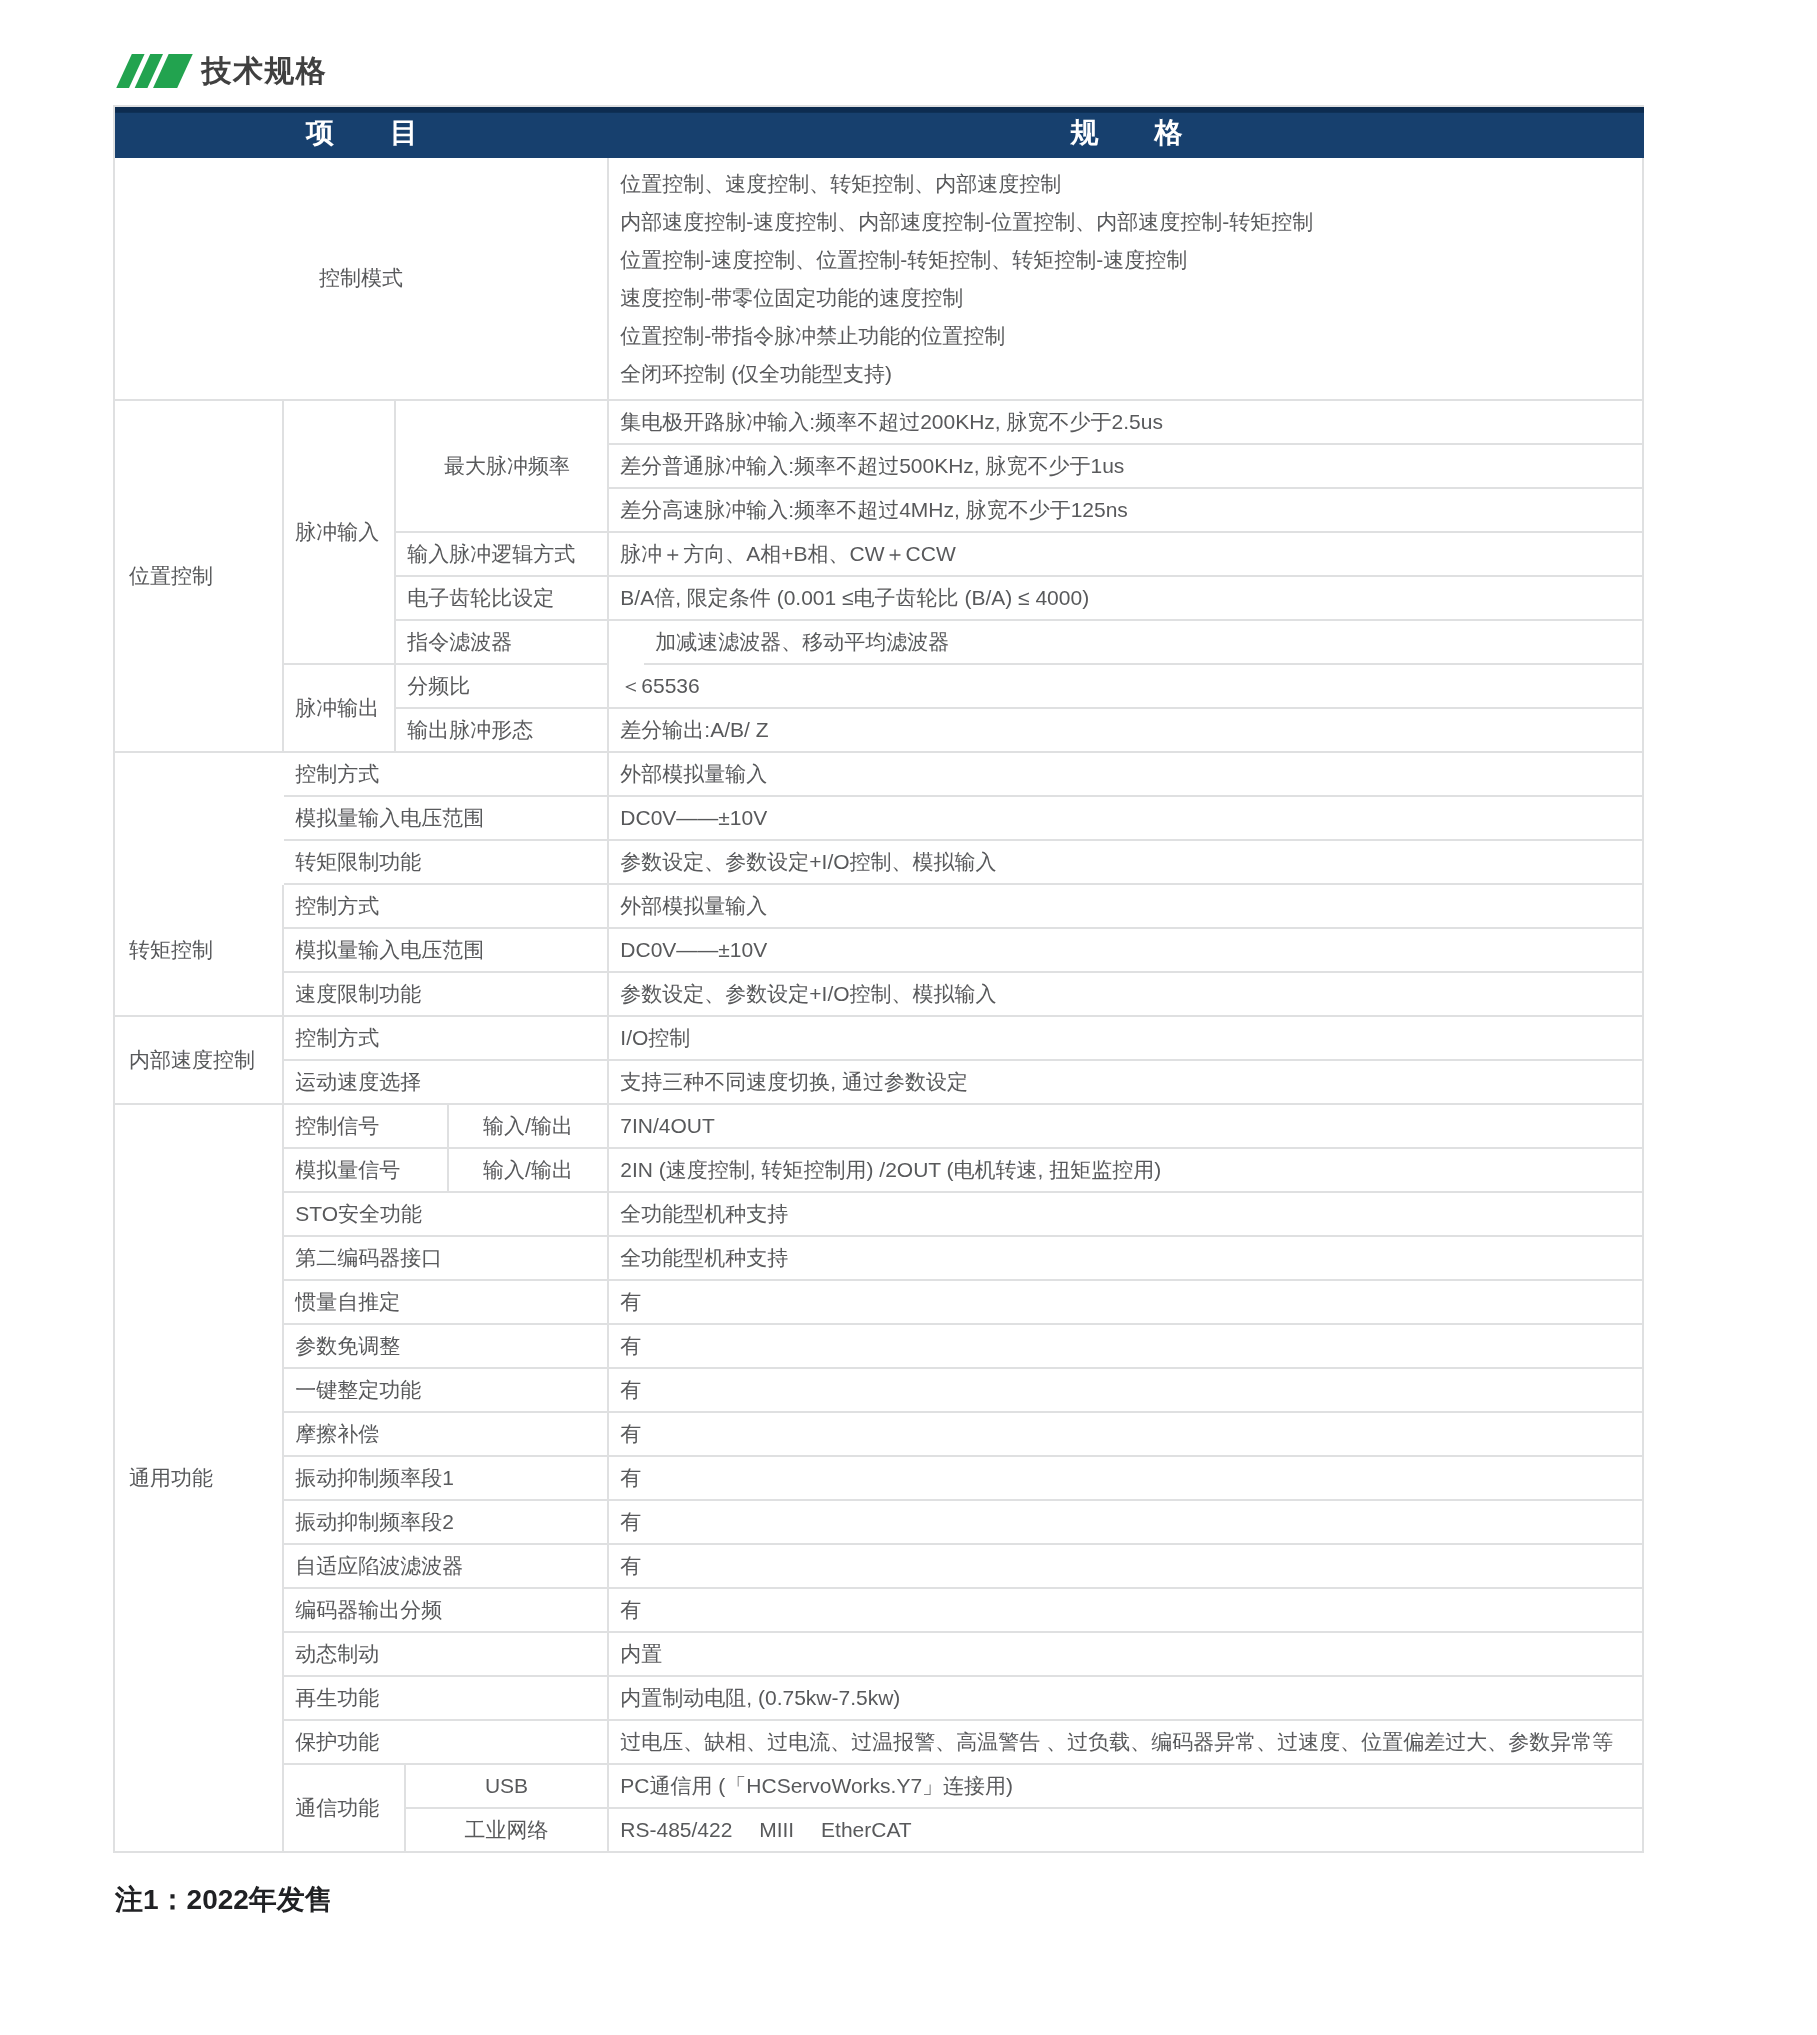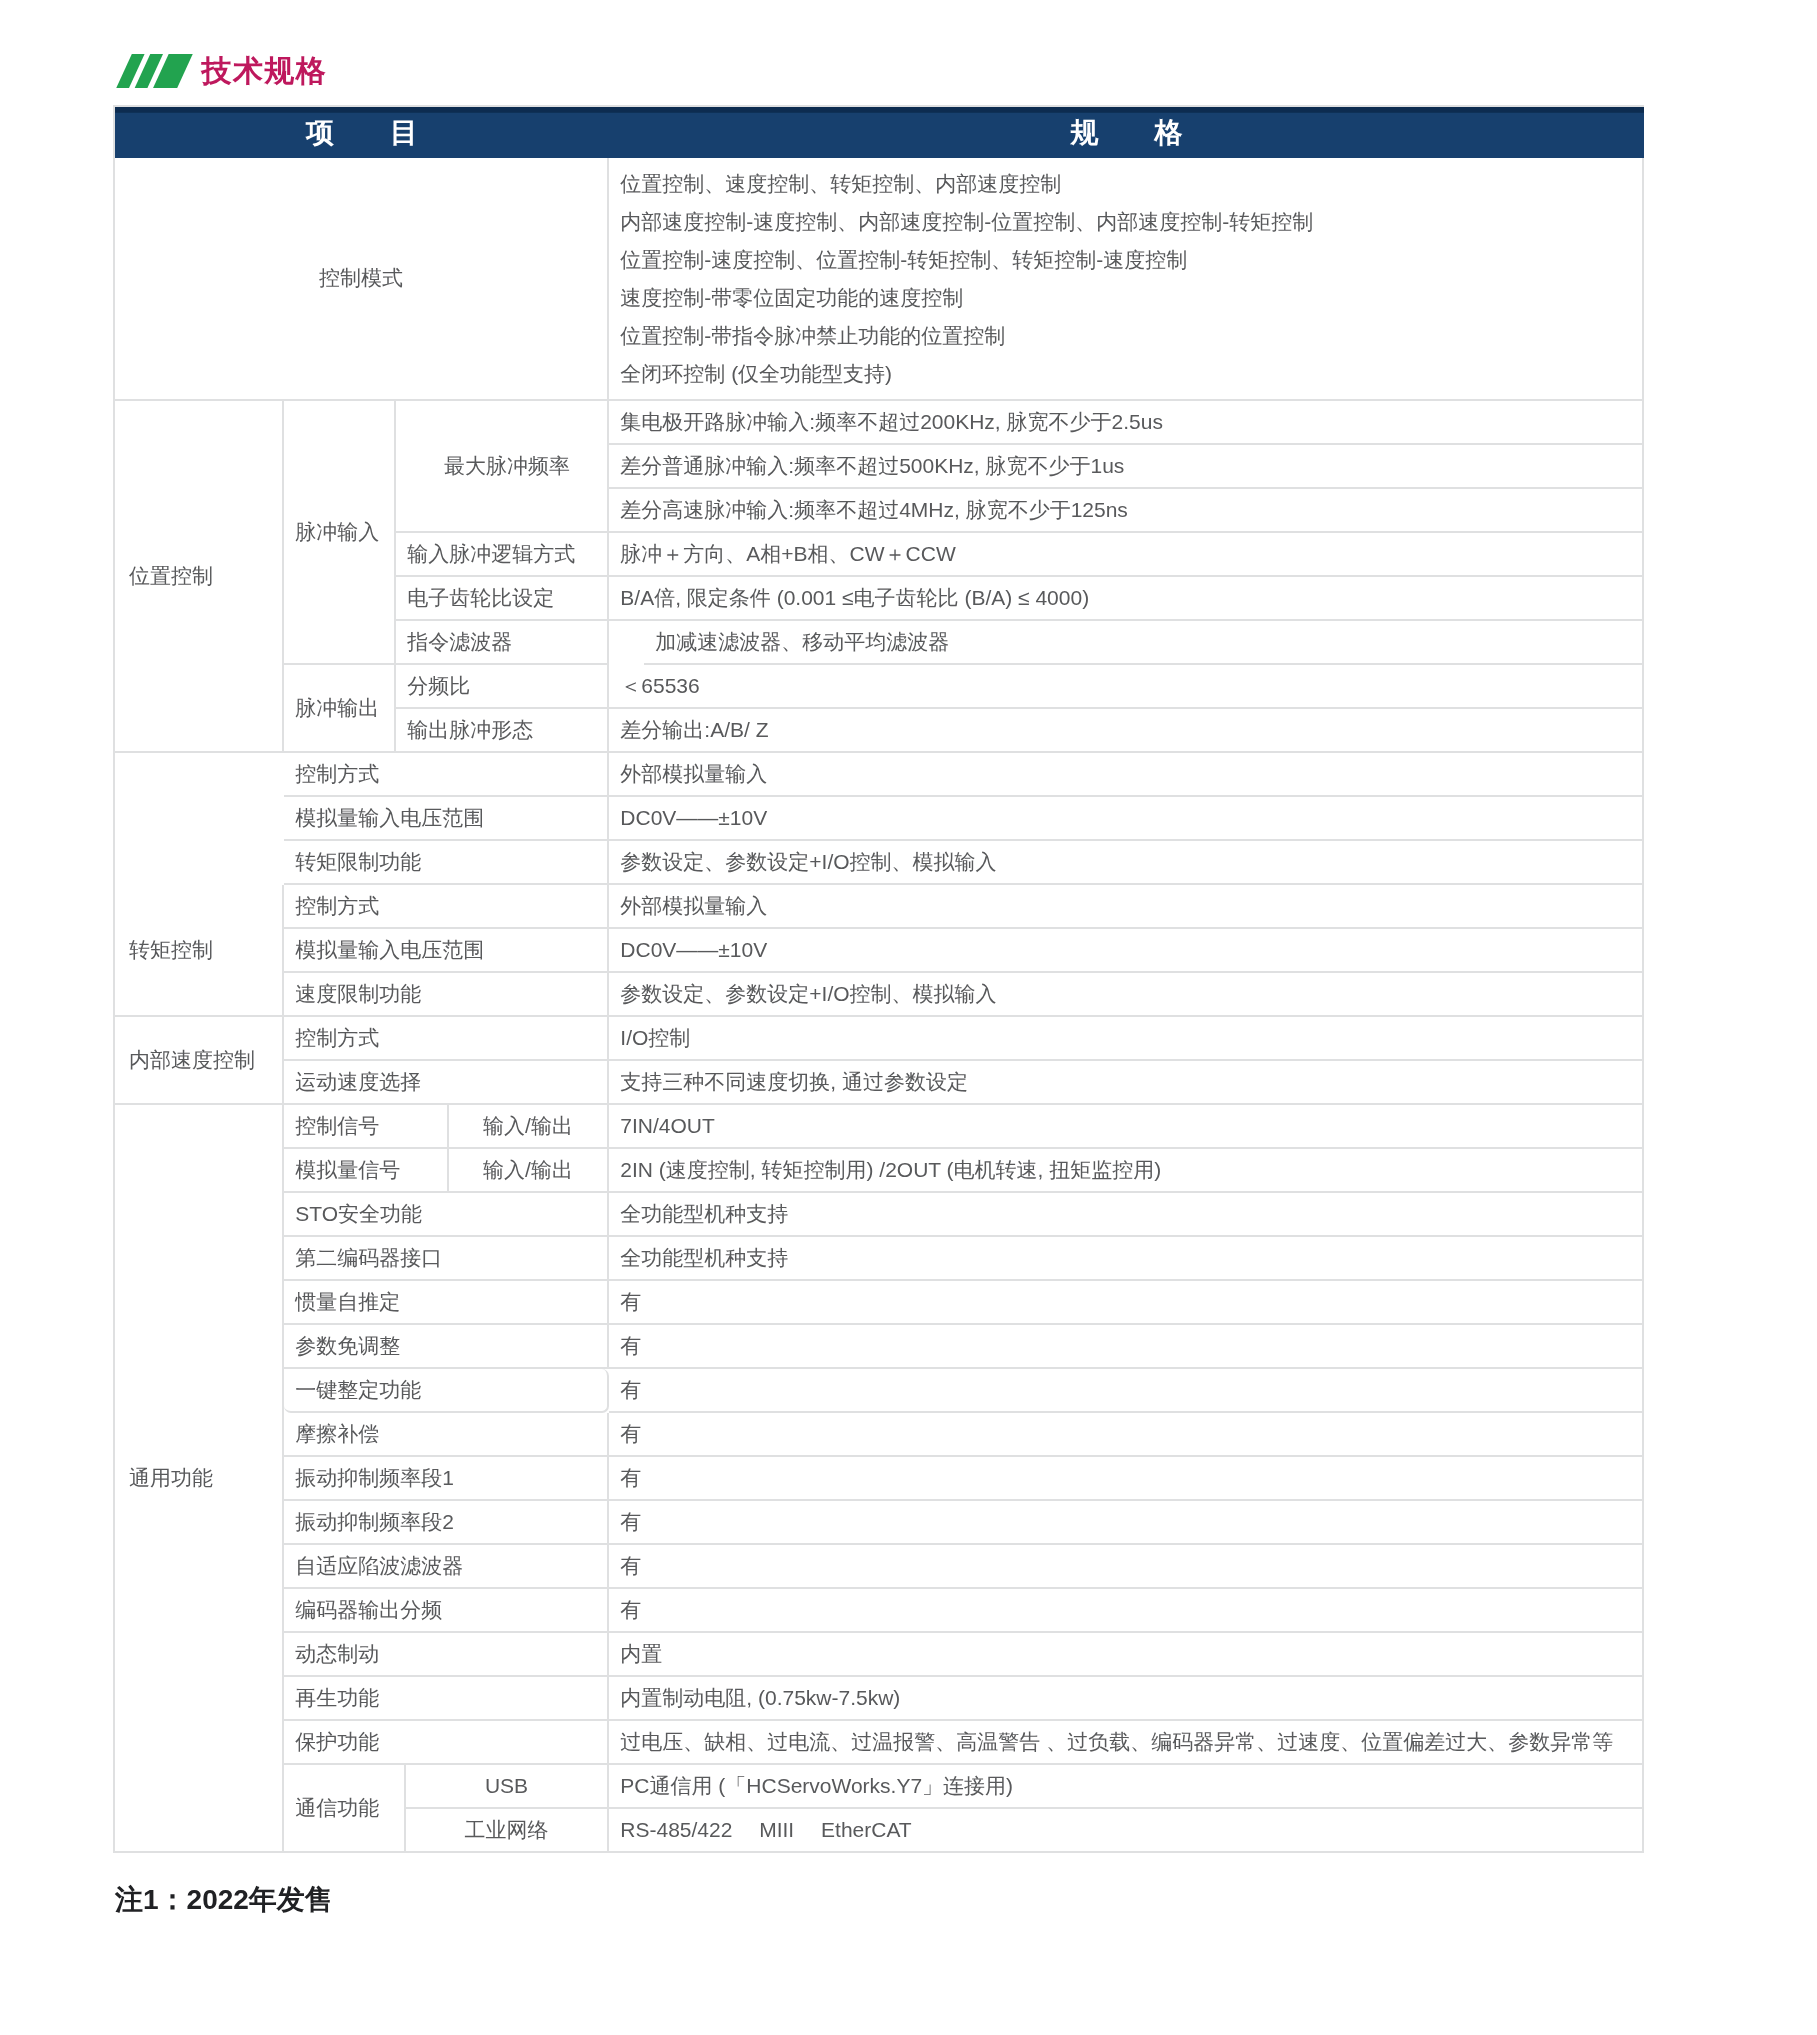--- a/index.html
+++ b/index.html
@@ -9,21 +9,21 @@
     font-family:"Liberation Sans","DejaVu Sans",sans-serif;
     position:relative;
     -webkit-font-smoothing:antialiased;
   }
   .page{position:absolute;inset:0;background:#ffffff;}
 
   
   .title-block{position:absolute;left:116px;top:50px;height:41px;display:flex;align-items:center;}
   .logo{width:77px;height:34px;display:block;margin-right:8.5px;}
   .page-title{
-    margin:0;font-size:30px;font-weight:700;color:#be185d;
+    margin:0;font-size:30px;font-weight:700;color:#404040;
     letter-spacing:1.4px;line-height:34px;
   }
 
   
   #spec-grid{
     position:absolute;left:113px;top:105px;
     display:grid;
     grid-template-columns:169px 112px 10px 43px 160px 1035px;
     grid-template-rows:51px 243px repeat(33,44px);
     border-left:2.1px solid var(--border,#dfe0e1);
@@ -125,21 +125,21 @@
       <div class="cell center" style="grid-area: 20 / 5 / auto / 6;"><span>输入/输出</span></div>
       <div class="cell" style="grid-area: 20 / 6 / auto / 7;"><span>2IN (速度控制, 转矩控制用) /2OUT (电机转速, 扭矩监控用)</span></div>
       <div class="cell" style="grid-area: 21 / 2 / auto / 6;"><span>STO安全功能</span></div>
       <div class="cell" style="grid-area: 21 / 6 / auto / 7;"><span>全功能型机种支持</span></div>
       <div class="cell" style="grid-area: 22 / 2 / auto / 6;"><span>第二编码器接口</span></div>
       <div class="cell" style="grid-area: 22 / 6 / auto / 7;"><span>全功能型机种支持</span></div>
       <div class="cell" style="grid-area: 23 / 2 / auto / 6;"><span>惯量自推定</span></div>
       <div class="cell" style="grid-area: 23 / 6 / auto / 7;"><span>有</span></div>
       <div class="cell" style="grid-area: 24 / 2 / auto / 6;"><span>参数免调整</span></div>
       <div class="cell" style="grid-area: 24 / 6 / auto / 7;"><span>有</span></div>
-      <div class="cell" style="grid-area: 25 / 2 / auto / 6; border-radius: 7px;"><span>一键整定功能</span></div>
+      <div class="cell" style="grid-area: 25 / 2 / auto / 6;"><span>一键整定功能</span></div>
       <div class="cell" style="grid-area: 25 / 6 / auto / 7;"><span>有</span></div>
       <div class="cell" style="grid-area: 26 / 2 / auto / 6;"><span>摩擦补偿</span></div>
       <div class="cell" style="grid-area: 26 / 6 / auto / 7;"><span>有</span></div>
       <div class="cell" style="grid-area: 27 / 2 / auto / 6;"><span>振动抑制频率段1</span></div>
       <div class="cell" style="grid-area: 27 / 6 / auto / 7;"><span>有</span></div>
       <div class="cell" style="grid-area: 28 / 2 / auto / 6;"><span>振动抑制频率段2</span></div>
       <div class="cell" style="grid-area: 28 / 6 / auto / 7;"><span>有</span></div>
       <div class="cell" style="grid-area: 29 / 2 / auto / 6;"><span>自适应陷波滤波器</span></div>
       <div class="cell" style="grid-area: 29 / 6 / auto / 7;"><span>有</span></div>
       <div class="cell" style="grid-area: 30 / 2 / auto / 6;"><span>编码器输出分频</span></div>

